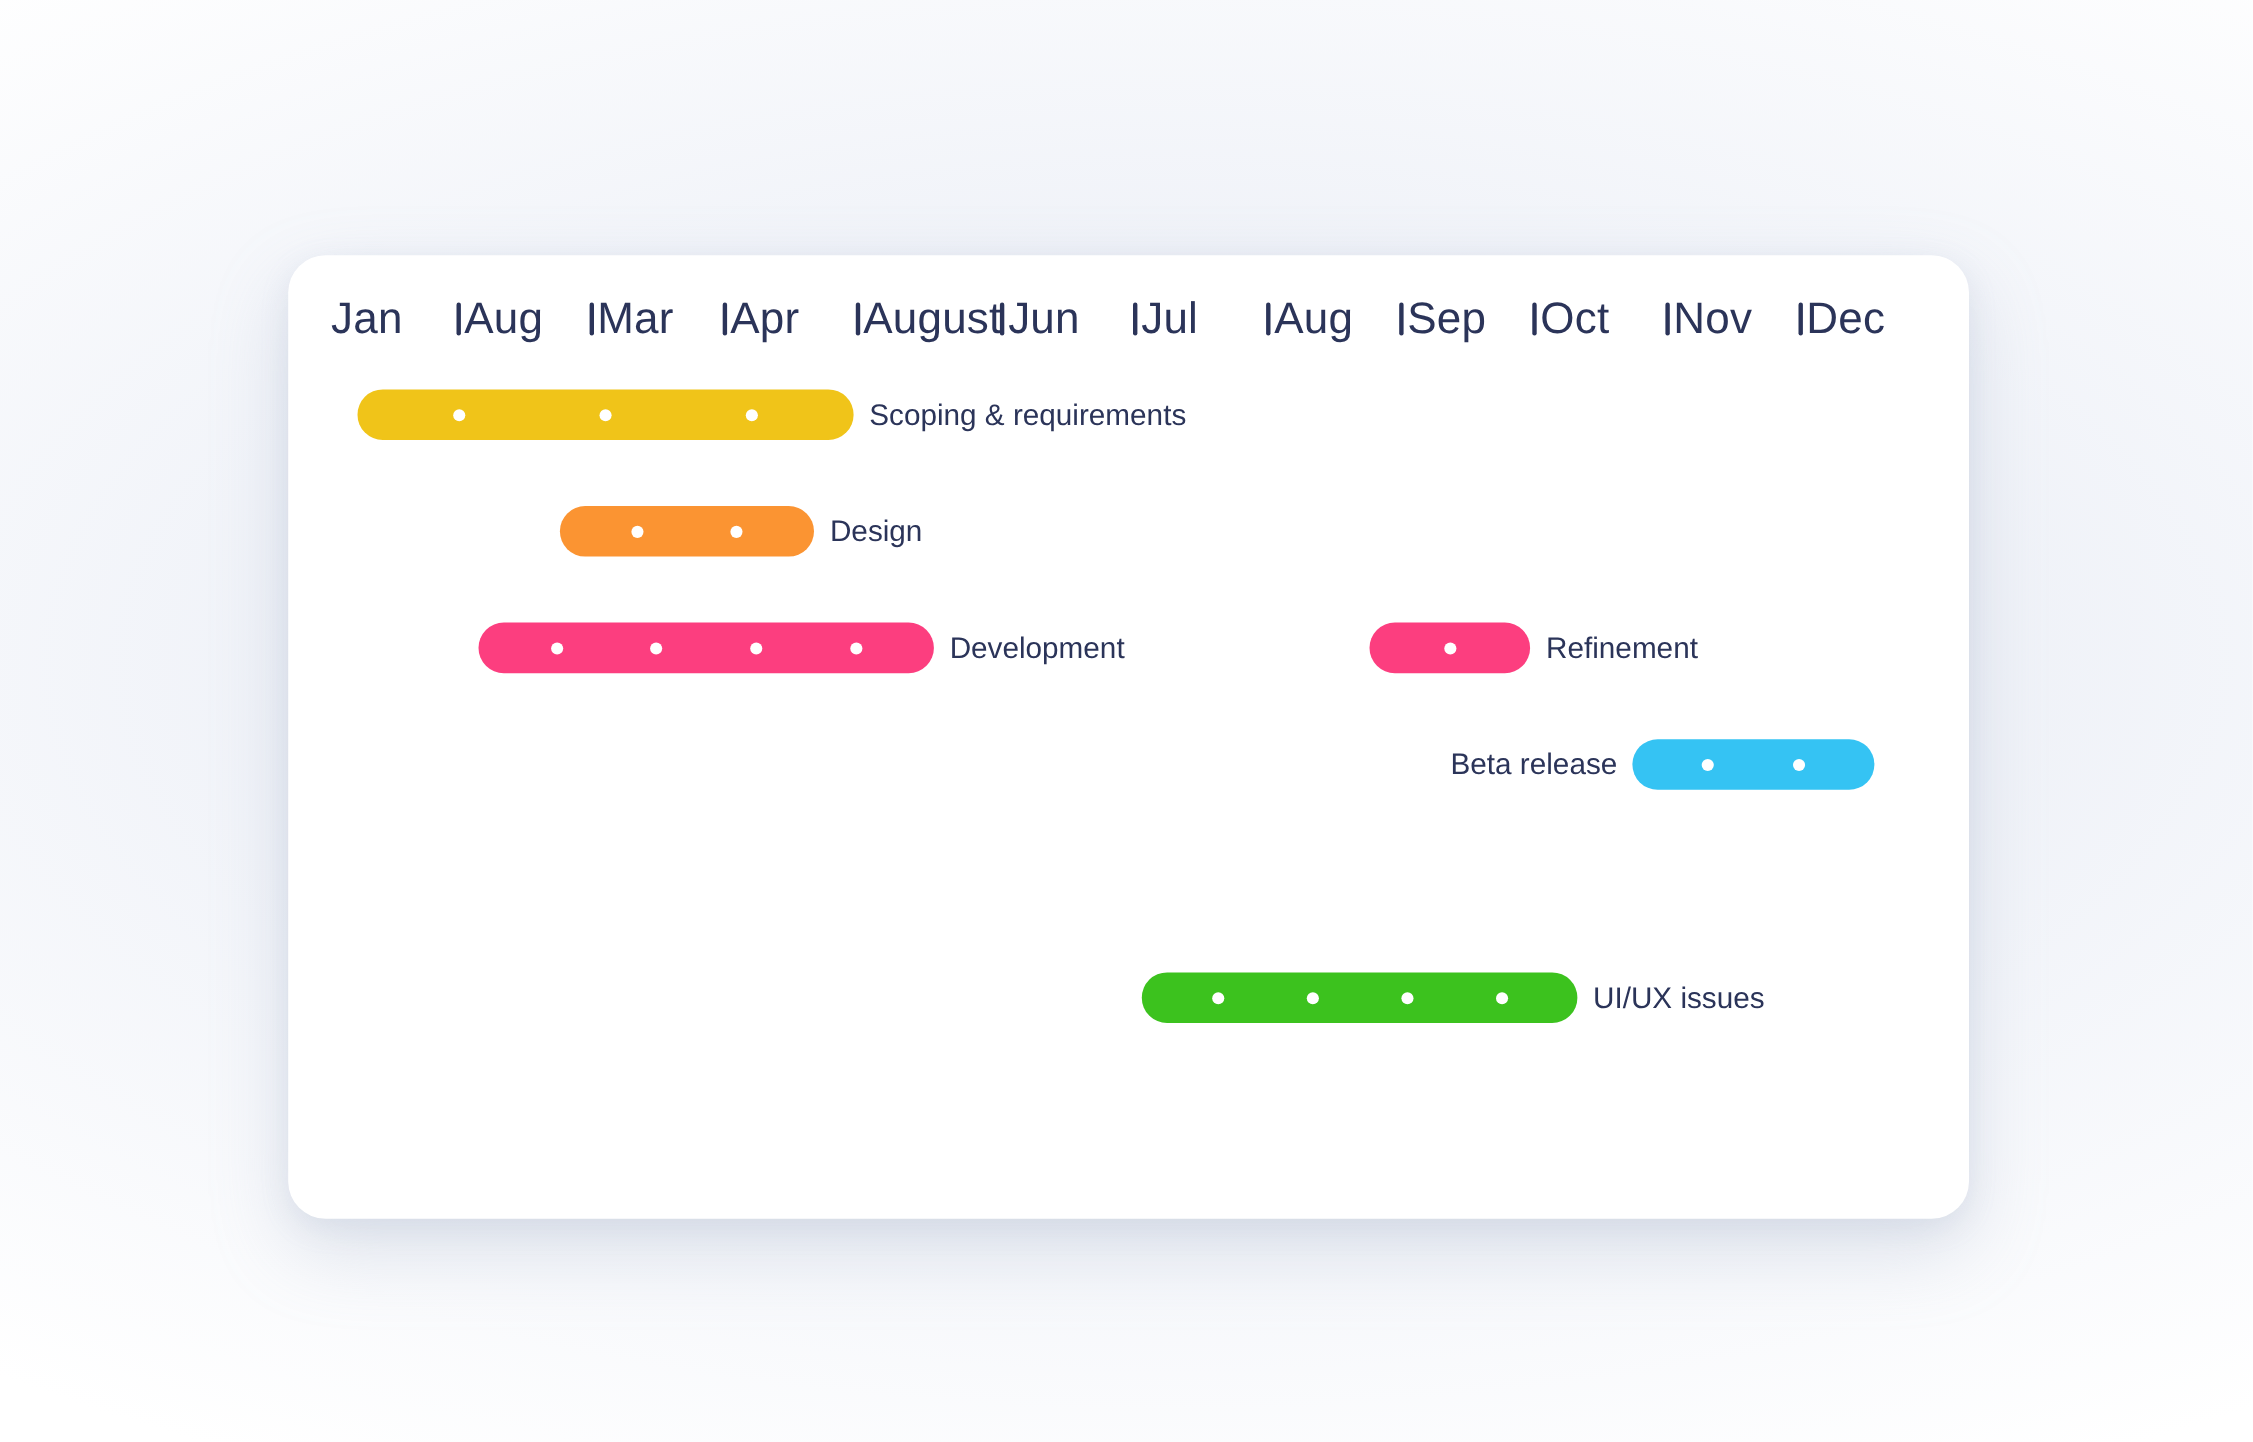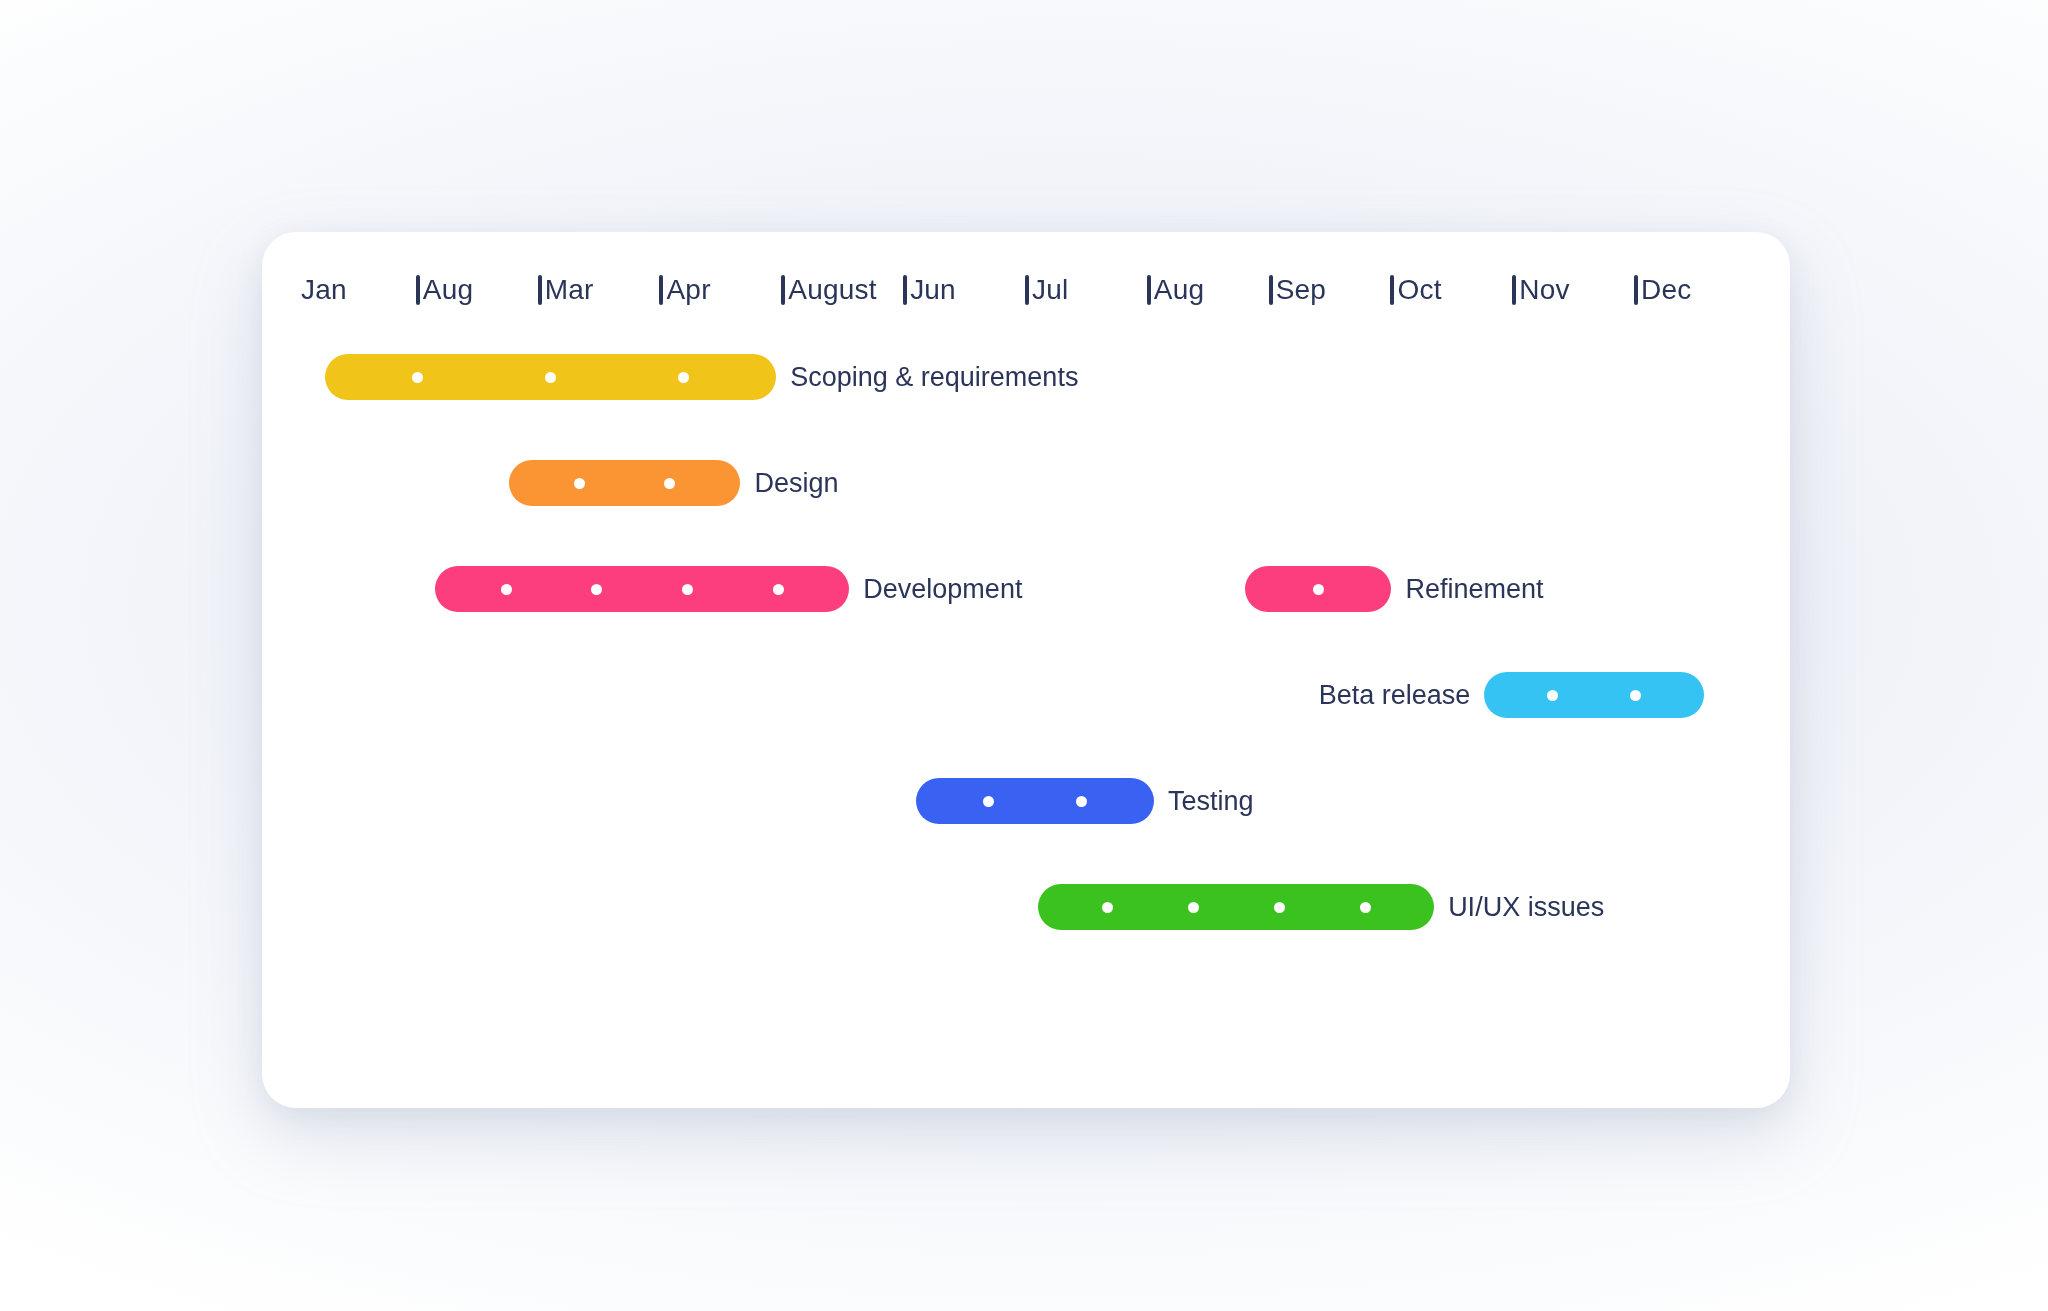--- a/index.html
+++ b/index.html
@@ -54,21 +54,21 @@
   .month-cell {
     flex: 1 1 0;
     display: flex;
     align-items: center;
     justify-content: flex-start;
     position: relative;
     height: 100%;
   }
   .month-label {
     color: #2b3459;
-    font-size: 28px;
+    font-size: 40px;
     font-weight: 500;
     letter-spacing: 0.2px;
     white-space: nowrap;
     padding-left: 6px;
   }
   .month-tick {
     position: absolute;
     right: -3px;
     top: 50%;
     transform: translateY(-50%);
@@ -228,29 +228,20 @@
       </div>
       <div class="gantt-row" style="top: 344px;">
         <div class="bar-group label-left" style="left: auto; transform: translateX(0px); right: 130.467px;">
           <div class="gantt-bar" style="width: 219.3px; background: rgb(53, 195, 243);">
             <span class="bar-dot"></span>
             <span class="bar-dot"></span>
           </div>
           <span class="bar-label">Beta release</span>
         </div>
       </div>
-      <div class="gantt-row" style="top: 450px;">
-        <div class="bar-group label-right" style="left: 654.35px;">
-          <div class="gantt-bar" style="width: 237.575px; background: rgb(58, 98, 242);">
-            <span class="bar-dot"></span>
-            <span class="bar-dot"></span>
-          </div>
-          <span class="bar-label">Testing</span>
-        </div>
-      </div>
       <div class="gantt-row" style="top: 556px;">
         <div class="bar-group label-right" style="left: 776.183px;">
           <div class="gantt-bar" style="width: 395.958px; background: rgb(60, 194, 30);">
             <span class="bar-dot"></span>
             <span class="bar-dot"></span>
             <span class="bar-dot"></span>
             <span class="bar-dot"></span>
           </div>
           <span class="bar-label">UI/UX issues</span>
         </div>

